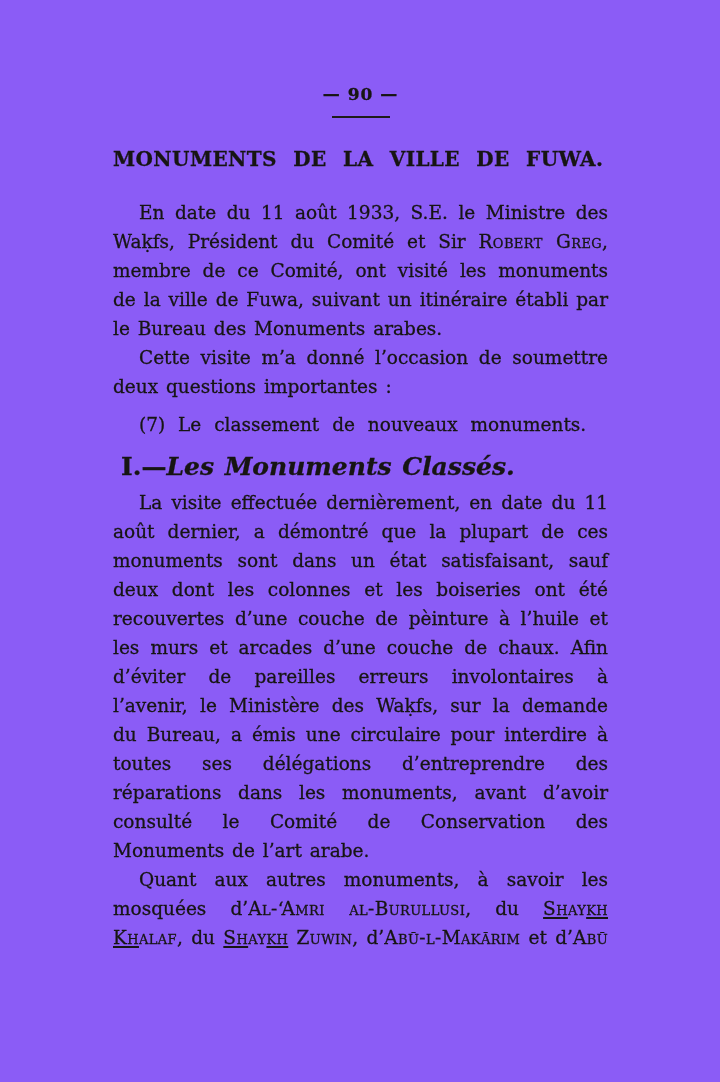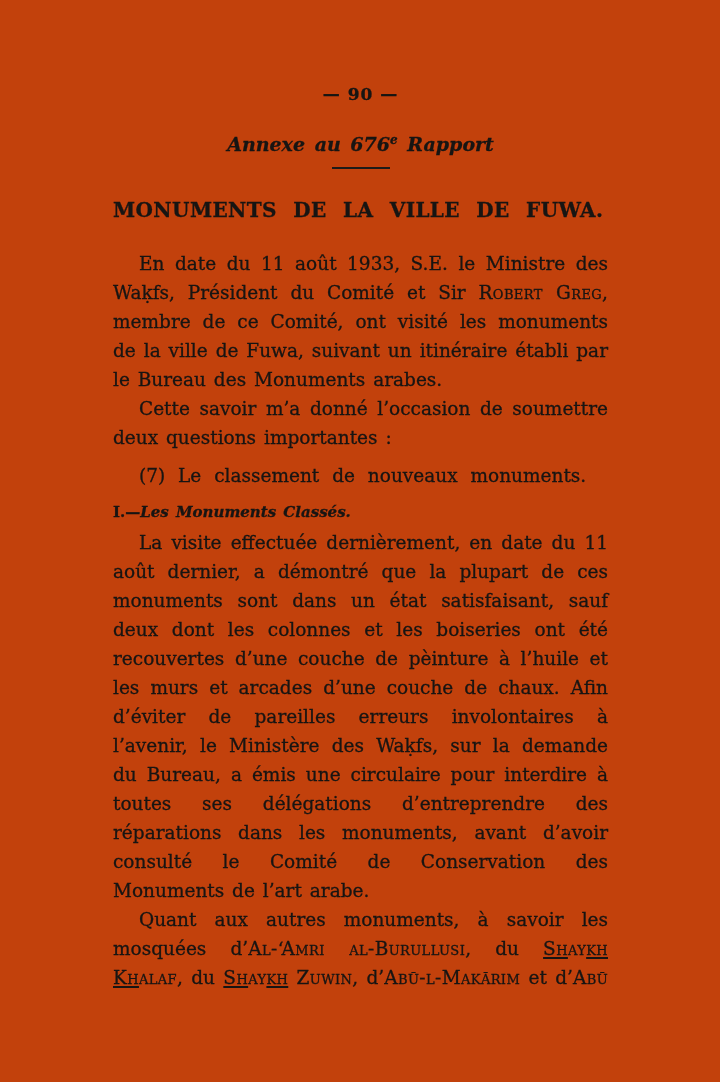--- a/index.html
+++ b/index.html
@@ -1,21 +1,21 @@
 <!DOCTYPE html>
 <html><head>
 <meta charset="utf-8">
 <style>
   html, body { margin: 0; padding: 0; background: #ffffff; }
   .page {
     position: relative;
     width: 720px;
     height: 1082px;
     box-sizing: border-box;
-    background: #c2410c;
+    background: #8b5cf6;
     color: #171513;
     font-family: "DejaVu Serif", "Liberation Serif", serif;
     padding: 84px 112px 0 113px;
     overflow: hidden;
     -webkit-text-stroke: 0.3px;
   }
   .page-number {
     text-align: center;
     font-size: 17px;
     font-weight: 700;
@@ -50,49 +50,48 @@
     line-height: 29px;
     text-align: justify;
     text-indent: 26px;
     word-spacing: 2px;
   }
   .first-para { margin-top: 27px; }
   .gap { margin-top: 9px; }
   .wide { word-spacing: 7px; }
   .justify-last { text-align-last: justify; }
   .section {
-    margin: 13px 0 7px 0;
-    font-size: 15px;
+    margin: 13px 0 7px 8px;
+    font-size: 25px;
     word-spacing: 2px;
   }
   .sec-num { font-weight: 700; }
   .sec-title { font-weight: 700; font-style: italic; }
   .run-sc { font-variant: small-caps; letter-spacing: 0.4px; }
   .run-u {
     text-decoration: underline;
     text-decoration-thickness: 1.5px;
     text-underline-offset: 2px;
   }
 </style>
 </head>
 <body>
 
 <div class="page">
 
   <div class="page-number">— 90 —</div>
 
-  <div class="annex"><span>Annexe au 676</span><sup>e</sup><span> Rapport</span></div>
 
   <div class="rule"></div>
 
   <div class="title">MONUMENTS DE LA VILLE DE FUWA.</div>
 
   <p class="para first-para"><span>En date du 11 août 1933, S.E. le Ministre des Waḳfs, Président du Comité et Sir </span><span class="run-sc">Robert Greg</span><span>, membre de ce Comité, ont visité les monuments de la ville de Fuwa, suivant un itinéraire établi par le Bureau des Monuments arabes.</span></p>
 
-  <p class="para"><span>Cette savoir m’a donné l’occasion de soumettre deux questions importantes :</span></p>
+  <p class="para"><span>Cette visite m’a donné l’occasion de soumettre deux questions importantes :</span></p>
 
 
   <p class="para gap wide"><span>(7) Le classement de nouveaux monuments.</span></p>
 
   <div class="section"><span class="sec-num">I.—</span><span class="sec-title">Les Monuments Classés.</span></div>
 
 
   <p class="para"><span>La visite effectuée dernièrement, en date du 11 août dernier, a démontré que la plupart de ces monuments sont dans un état satisfaisant, sauf deux dont les colonnes et les boiseries ont été recouvertes d’une couche de pèinture à l’huile et les murs et arcades d’une couche de chaux. Afin d’éviter de pareilles erreurs involontaires à l’avenir, le Ministère des Waḳfs, sur la demande du Bureau, a émis une circulaire pour interdire à toutes ses délégations d’entreprendre des réparations dans les monuments, avant d’avoir consulté le Comité de Conservation des Monuments de l’art arabe.</span></p>
 
   <p class="para justify-last"><span>Quant aux autres monuments, à savoir les mosquées d’</span><span class="run-sc">Al-‘Amri al-Burullusi</span><span>, du </span><span class="run-sc run-u">Sh</span><span class="run-sc">ay</span><span class="run-sc run-u">kh</span><span> </span><span class="run-sc run-u">Kh</span><span class="run-sc">alaf</span><span>, du </span><span class="run-sc run-u">Sh</span><span class="run-sc">ay</span><span class="run-sc run-u">kh</span><span> </span><span class="run-sc">Zuwin</span><span>, d’</span><span class="run-sc">Abū-l-Makārim</span><span> et d’</span><span class="run-sc">Abū</span><span> </span></p>

